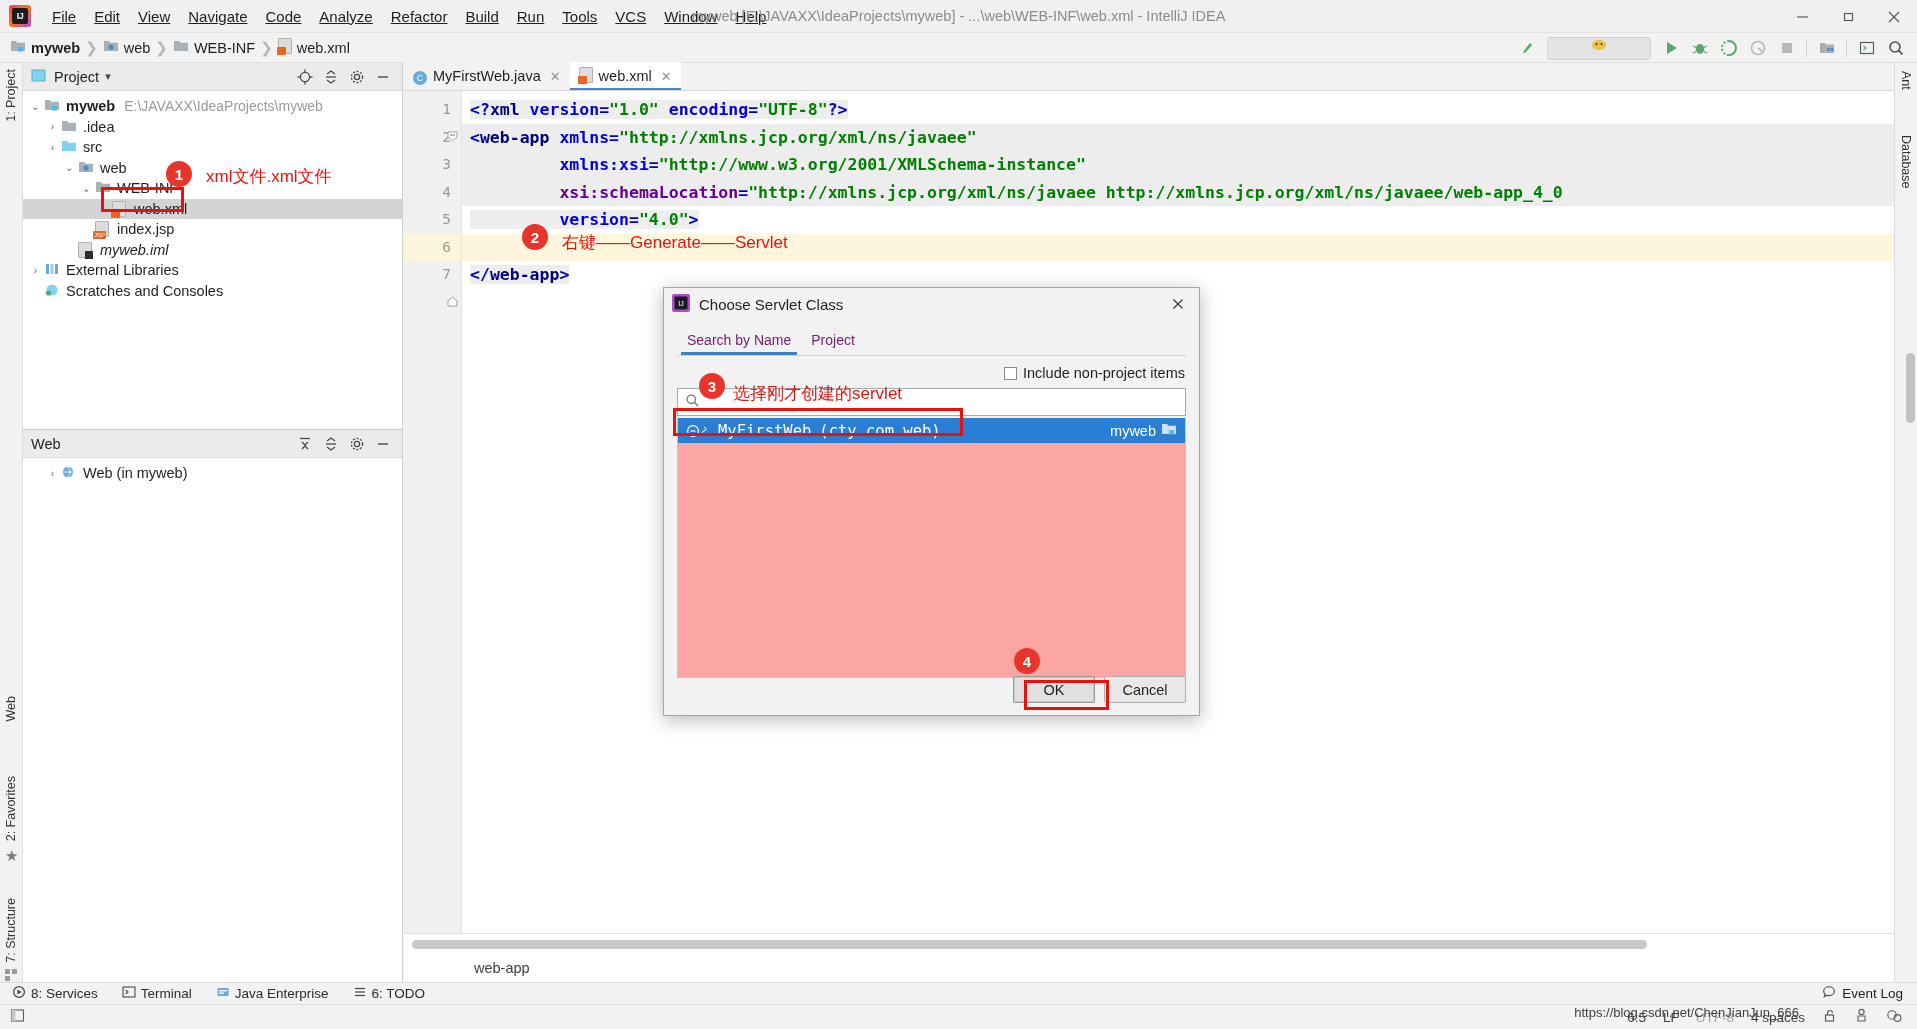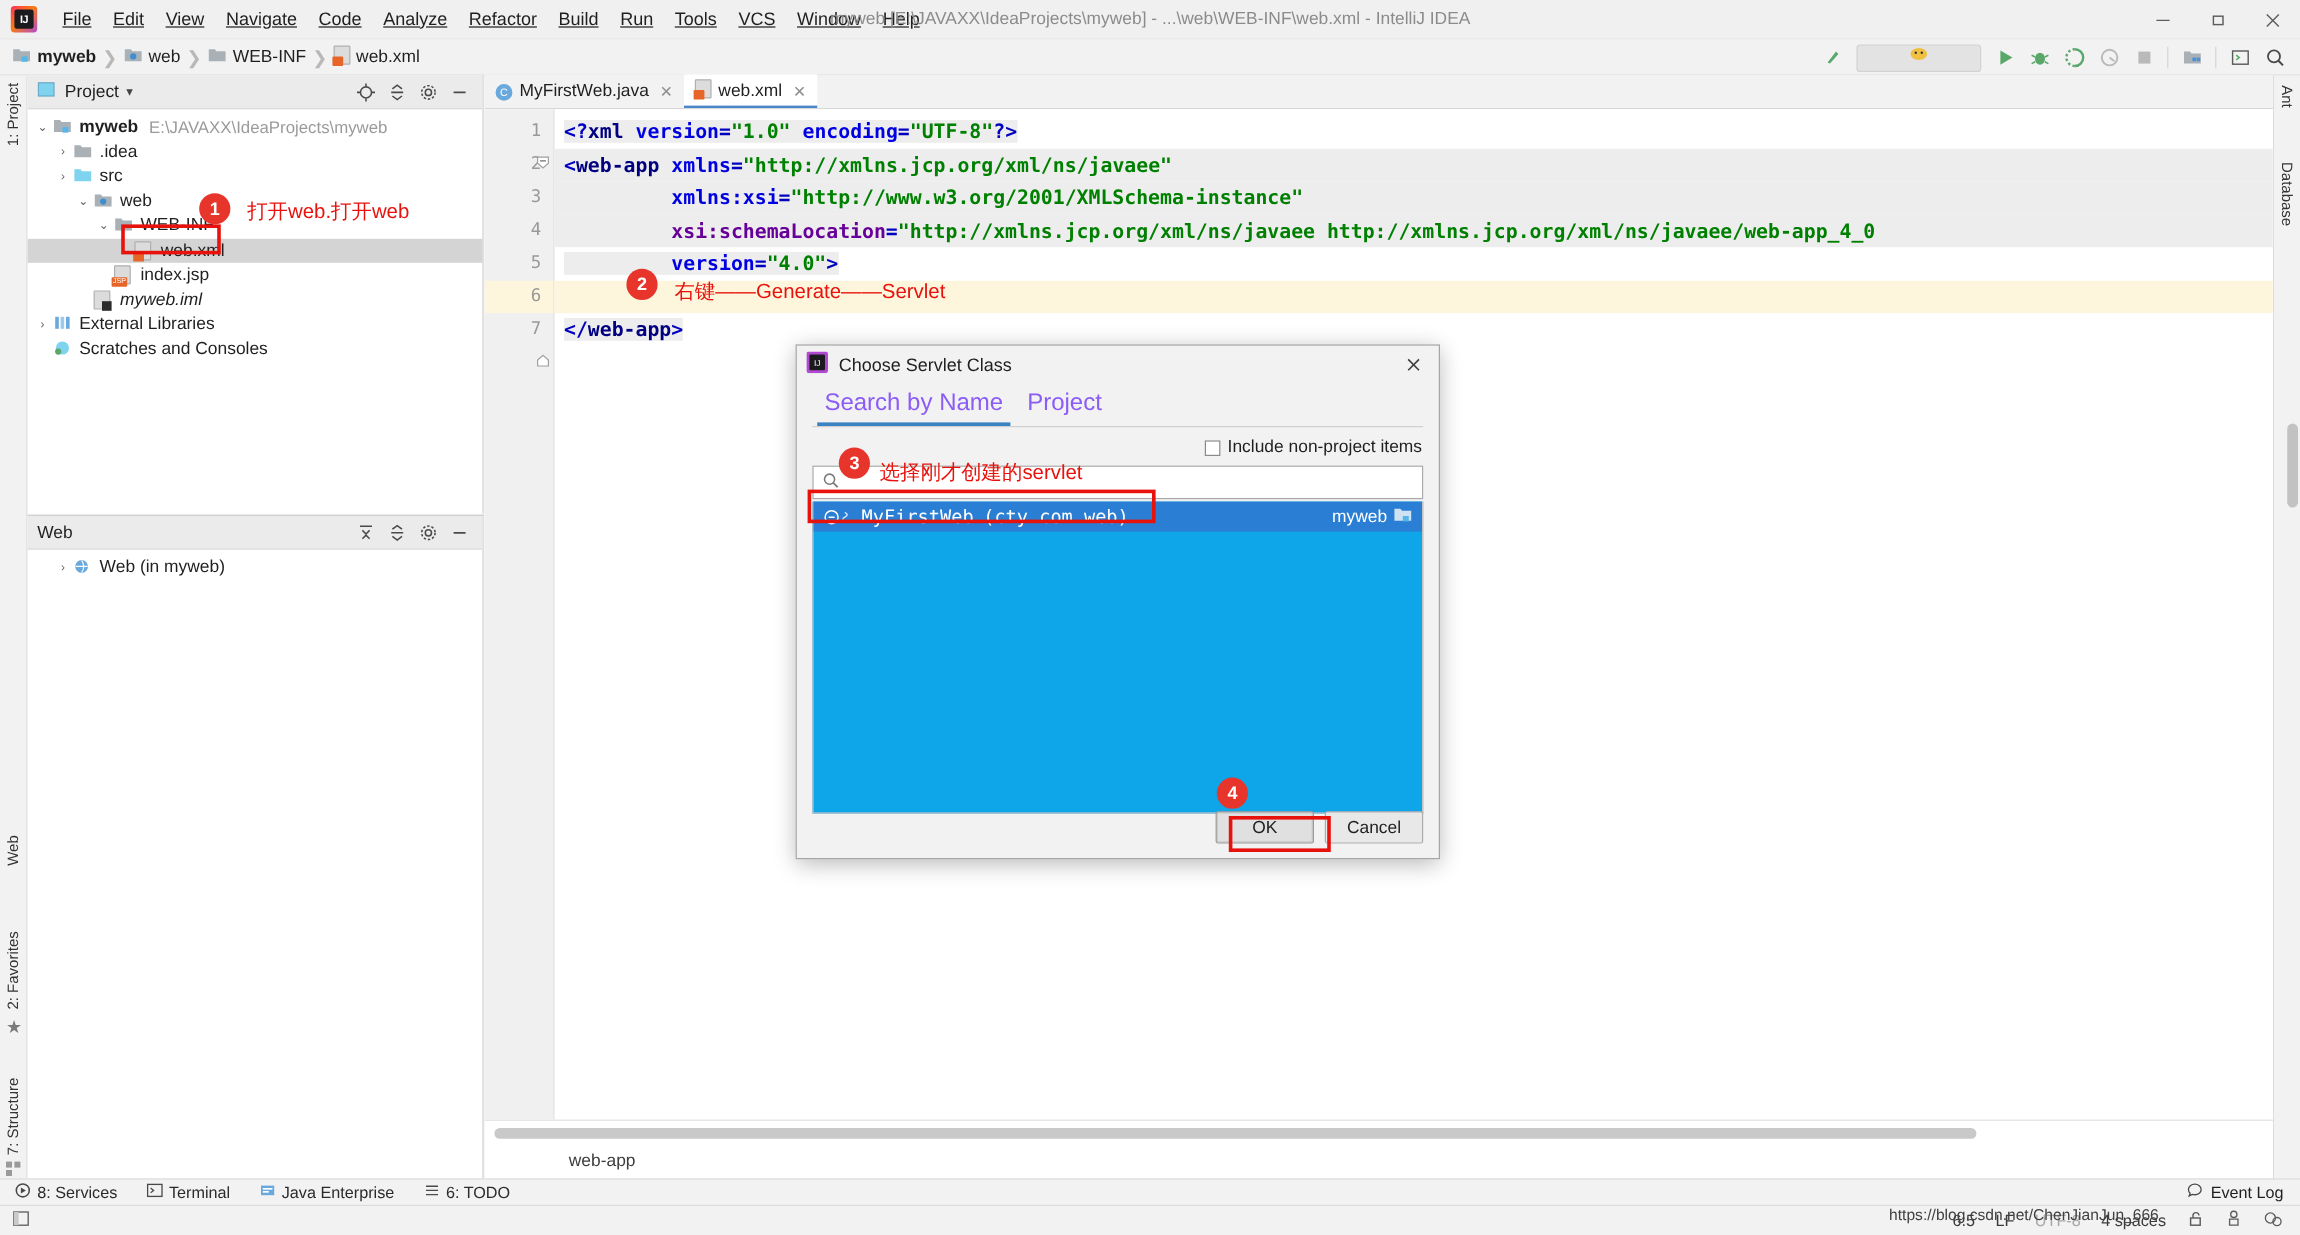--- a/index.html
+++ b/index.html
@@ -157,32 +157,32 @@
   
   .modal {
     position:absolute; left:663px; top:287px; width:537px; height:429px;
     background:#f2f2f2; border:1px solid #a6a6a6;
     box-shadow:0 4px 18px rgba(0,0,0,.28);
   }
   .modal-head { height:32px; display:flex; align-items:center; padding:0 8px; }
   .modal-title { font-size:15px; margin-left:9px; }
   .modal-close { margin-left:auto; width:26px; height:26px; display:flex; align-items:center; justify-content:center; color:#3c3c3c; font-size:16px; }
   .modal-tabs { display:flex; align-items:flex-end; height:30px; padding-left:13px; margin-top:5px; }
-  .mtab { font-size:20px; padding:0 10px 7px 10px; color:#8b5cf6; position:relative; }
+  .mtab { font-size:14px; padding:0 10px 7px 10px; color:#701a75; position:relative; }
   .mtab.active::after { content:""; position:absolute; left:4px; right:4px; bottom:0; height:3px; background:#3b82c4; }
   .tabs-rule { height:1px; background:#d0d0d0; margin:0 13px; }
   .chkrow { display:flex; justify-content:flex-end; align-items:center; gap:6px; padding:9px 14px 7px 0; font-size:14.5px; }
   .chkbox { width:13px; height:13px; border:1px solid #8a8a8a; background:#fff; display:inline-block; }
   .searchrow { margin:0 13px; height:28px; background:#fff; border:1px solid #a9a9a9; display:flex; align-items:center; position:relative; }
   .searchrow .mag { margin-left:7px; color:#888; }
   .searchrow input {
     border:0; outline:0; flex:1; height:24px; font-size:15px; padding-left:8px;
     font-family:"Liberation Sans", sans-serif; background:transparent;
   }
-  .listbox { margin:2px 13px 0 13px; height:260px; background:#0ea5e9; border:1px solid #c4c4c4; border-top:0; }
+  .listbox { margin:2px 13px 0 13px; height:260px; background:#fca5a5; border:1px solid #c4c4c4; border-top:0; }
   .listrow {
     height:25px; display:flex; align-items:center; padding:0 8px; font-size:15px;
     background:#2a7fd4; color:#fff;
   }
   .listrow .cls { font-family:"DejaVu Sans Mono", monospace; font-size:15.5px; }
   .listrow .mod { margin-left:auto; display:flex; align-items:center; gap:5px; font-size:14.5px; }
   .modal-foot { position:absolute; right:13px; bottom:12px; display:flex; gap:9px; }
   .btn {
     min-width:82px; height:27px; background:#e8e8e8; border:1px solid #adadad;
     border-radius:2px; font-size:14.5px; display:flex; align-items:center; justify-content:center;
@@ -646,21 +646,21 @@
           <i></i>
         </div>
       <div class="bcrumb-bottom">web-app</div>
     </div>
   </div>
 
   <div class="redbox" style="left:101px; top:187px; width:83px; height:25px;"></div>
   <div class="badge" style="left:166px; top:161px;">
     <span>1</span>
   </div>
-  <div class="redtext" style="left:206px; top:165px;">打开web.打开web</div>
+  <div class="redtext" style="left:206px; top:165px;">xml文件.xml文件</div>
 
   <div class="badge" style="left:522px; top:224px;">
     <span>2</span>
   </div>
   <div class="redtext" style="left:562px; top:231px;">右键——Generate——Servlet</div>
 
   <div class="modal">
     <div class="modal-head">
       <span>
         <svg width="18" height="18" viewBox="0 0 18 18">

